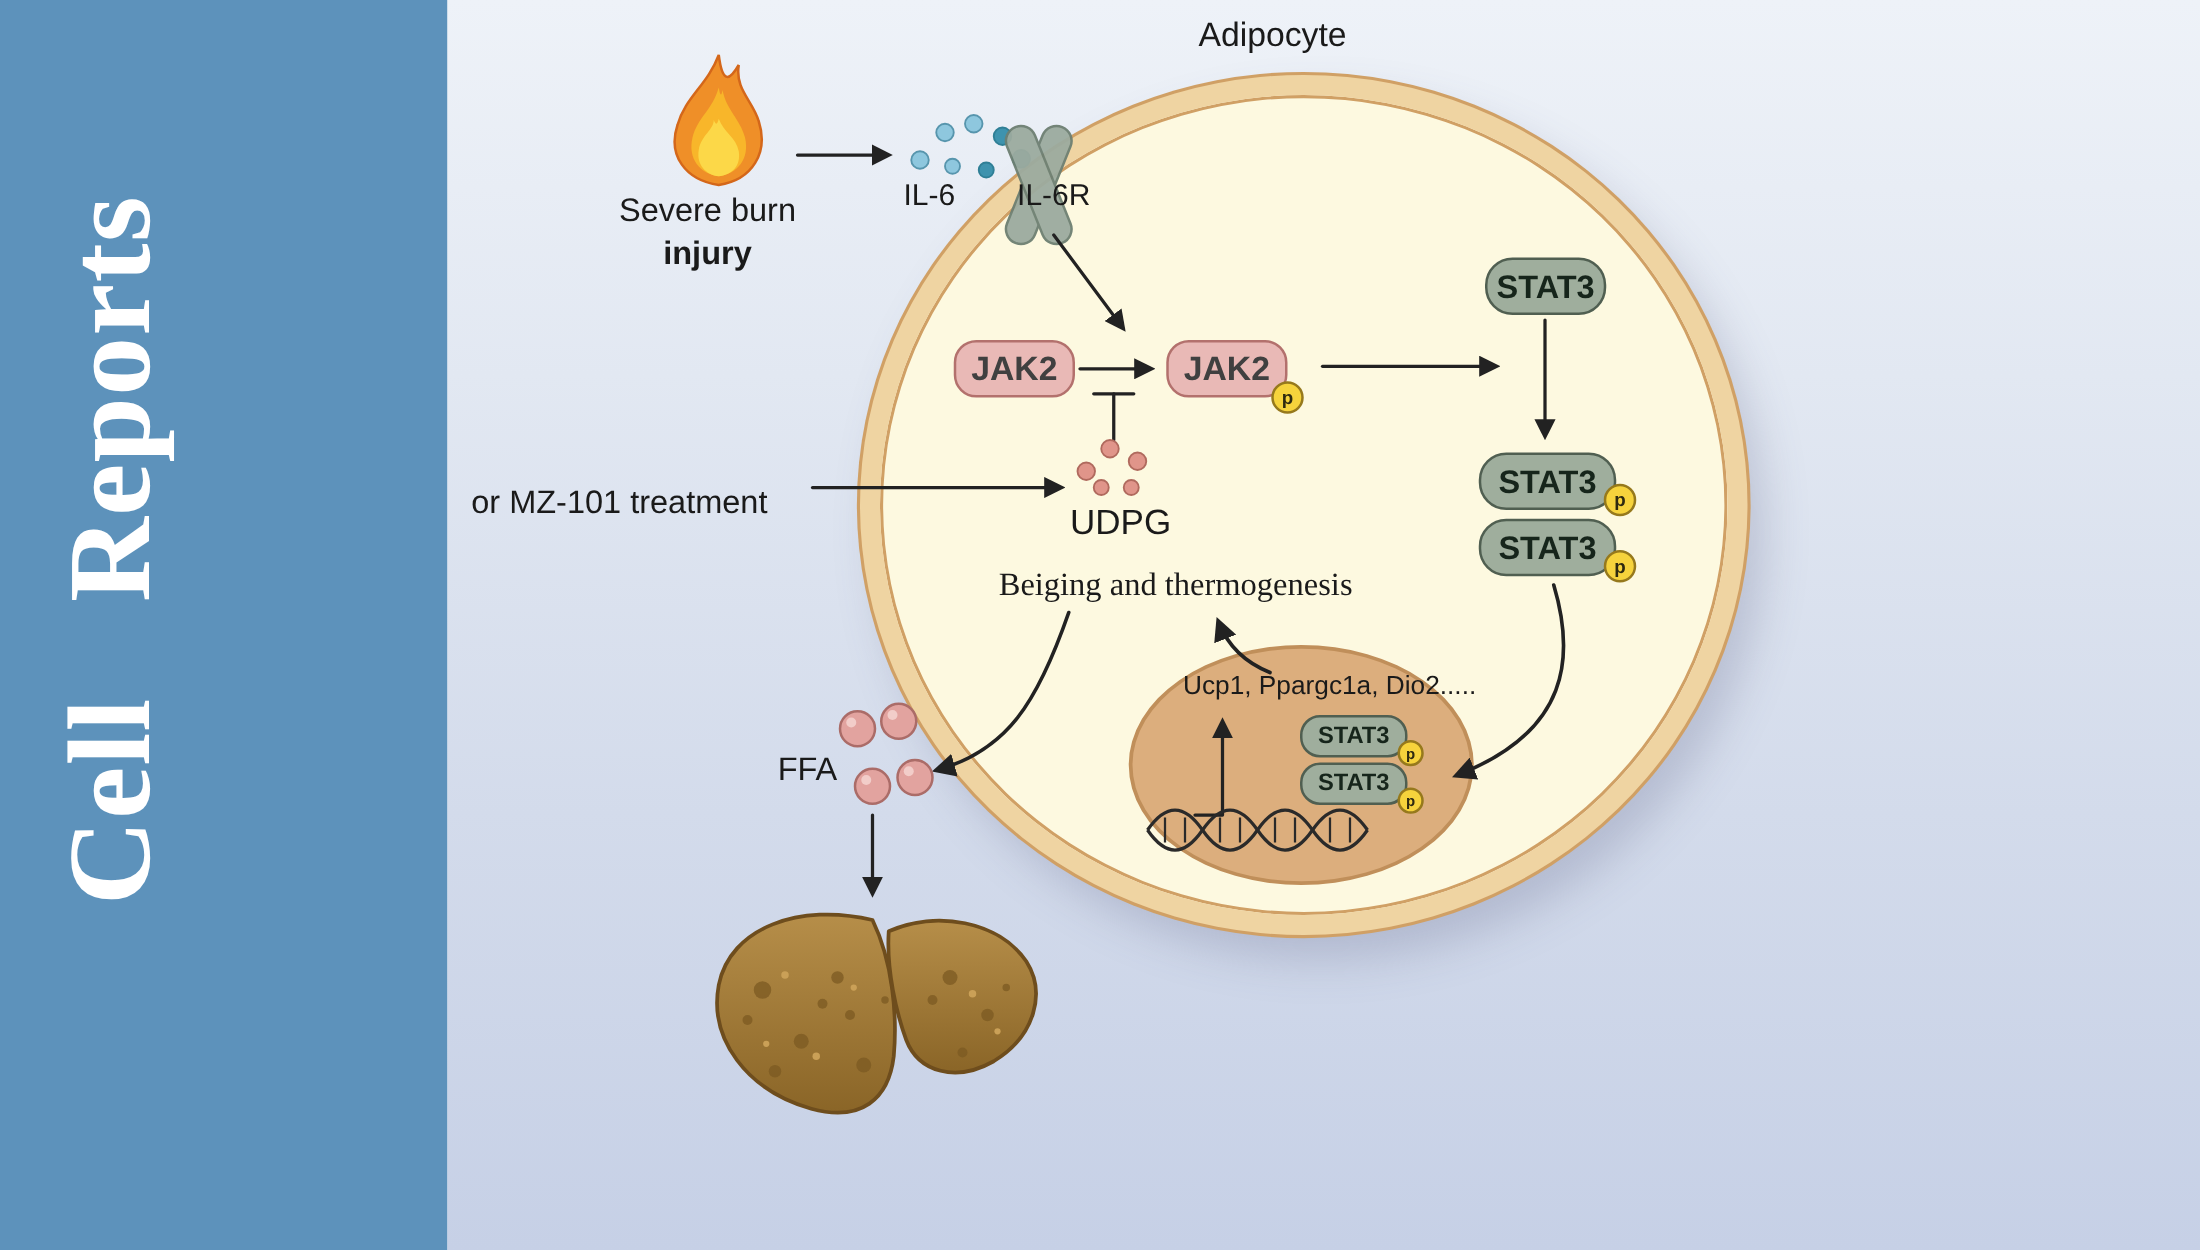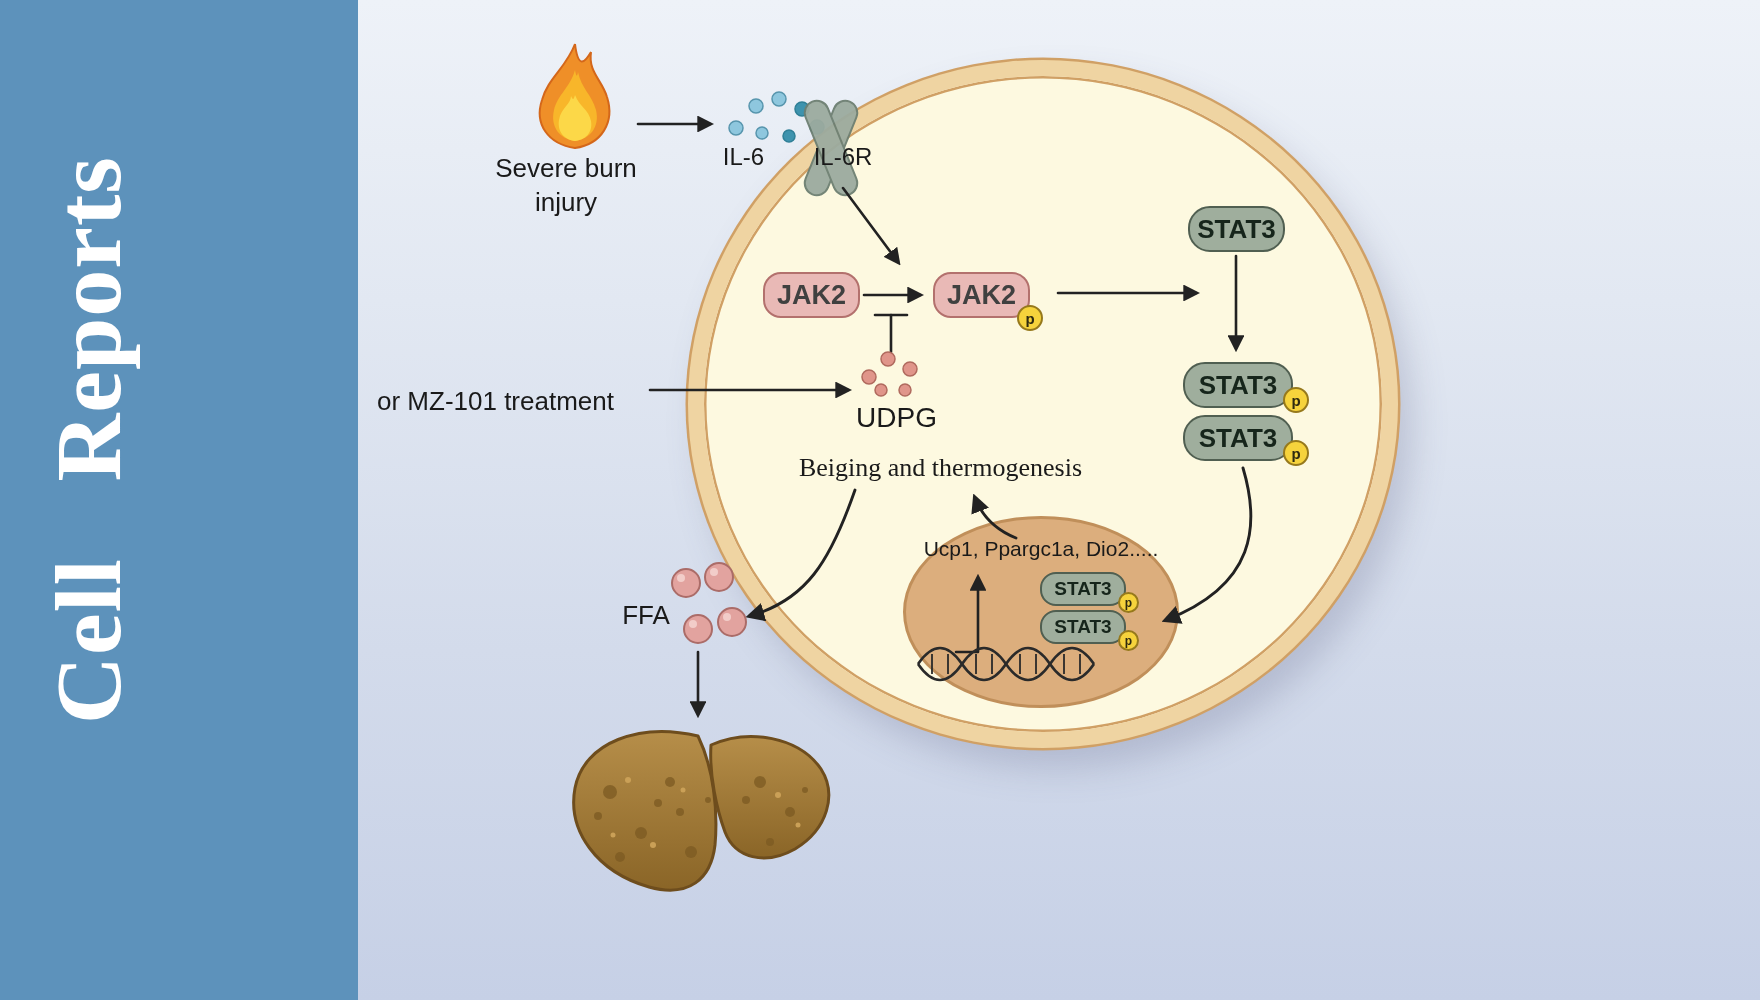--- a/index.html
+++ b/index.html
@@ -19,21 +19,21 @@
         box-sizing:border-box;z-index:1;}
   .nucleus{position:absolute;left:545px;top:516px;width:276px;height:192px;border-radius:50%;
         background:var(--nucleus-fill,#dcae7d);border:3px solid var(--nucleus-border,#c08f5a);box-sizing:border-box;z-index:2;}
 
   .gfx{position:absolute;left:0;top:0;width:1402px;height:1000px;z-index:3;pointer-events:none;}
   .arrow{fill:none;stroke:var(--arrow,#222);stroke-width:2.6;stroke-linecap:round;stroke-linejoin:round;}
   .arrow.c{stroke-width:2.9;}
 
   .lbl{position:absolute;text-align:center;color:var(--text,#1a1a1a);font-size:26px;z-index:4;line-height:1.25;}
   .title{font-size:27px;font-weight:500;}
-  .small-lbl{font-size:21px;}
+  .small-lbl{font-size:21px;text-align:right;}
 
   .node{position:absolute;display:flex;align-items:center;justify-content:center;z-index:4;box-sizing:border-box;font-weight:700;text-align:right;}
   .jak2{background:var(--jak2-fill,#e9b9b6);border:2.5px solid var(--jak2-border,#b3716d);border-radius:18px;color:#404040;font-size:27px;}
   .stat3{background:var(--stat3-fill,#9fae9d);border:2.5px solid var(--stat3-border,#505f51);border-radius:22px;color:#16251b;font-size:26px;}
   .stat3.sm{font-size:19px;border-radius:16px;border-width:2px;}
   .pbadge{position:absolute;width:26px;height:26px;border-radius:50%;background:var(--p-fill,#f6d33c);
           border:2px solid var(--p-border,#96791c);color:#2e2a10;font-weight:700;font-size:15px;
           display:flex;align-items:center;justify-content:center;z-index:5;box-sizing:border-box;}
   .pbadge.sm{width:21px;height:21px;font-size:12px;}
 </style>
@@ -148,22 +148,23 @@
           <circle cx="270" cy="780" r="3"></circle>
             <circle cx="295" cy="845" r="3"></circle>
             <circle cx="325" cy="790" r="2.5"></circle>
           <circle cx="420" cy="795" r="3"></circle>
             <circle cx="440" cy="825" r="2.5"></circle>
             <circle cx="255" cy="835" r="2.5"></circle>
         </g>
       </g>
     </svg>
 
+    <div class="lbl title" style="left:540px;top:12px;width:240px;">Adipocyte</div>
     <div class="lbl" style="left:118px;top:152px;width:180px;">Severe burn</div>
-    <div class="lbl" style="left:118px;top:186px;width:180px;">injury</div>
+    <div class="lbl" style="left:118px;top:186px;width:180px;font-weight:bold;">injury</div>
     <div class="lbl" style="left:348px;top:142px;width:75px;font-size:24px;">IL-6</div>
     <div class="lbl" style="left:440px;top:142px;width:90px;font-size:24px;">IL-6R</div>
     <div class="lbl" style="left:5px;top:385px;width:265px;">or MZ-101 treatment</div>
     <div class="lbl" style="left:486px;top:400px;width:105px;font-size:28px;">UDPG</div>
     <div class="lbl" style="left:425px;top:452px;width:315px;font-family:Liberation Serif, serif;">Beiging and thermogenesis</div>
     <div class="lbl small-lbl" style="left:543px;top:536px;width:280px;">Ucp1, Ppargc1a, Dio2.....</div>
     <div class="lbl" style="left:238px;top:599px;width:100px;">FFA</div>
 
     <div class="node jak2" style="left:405px;top:272px;width:97px;height:46px;">
       <span>JAK2</span>

